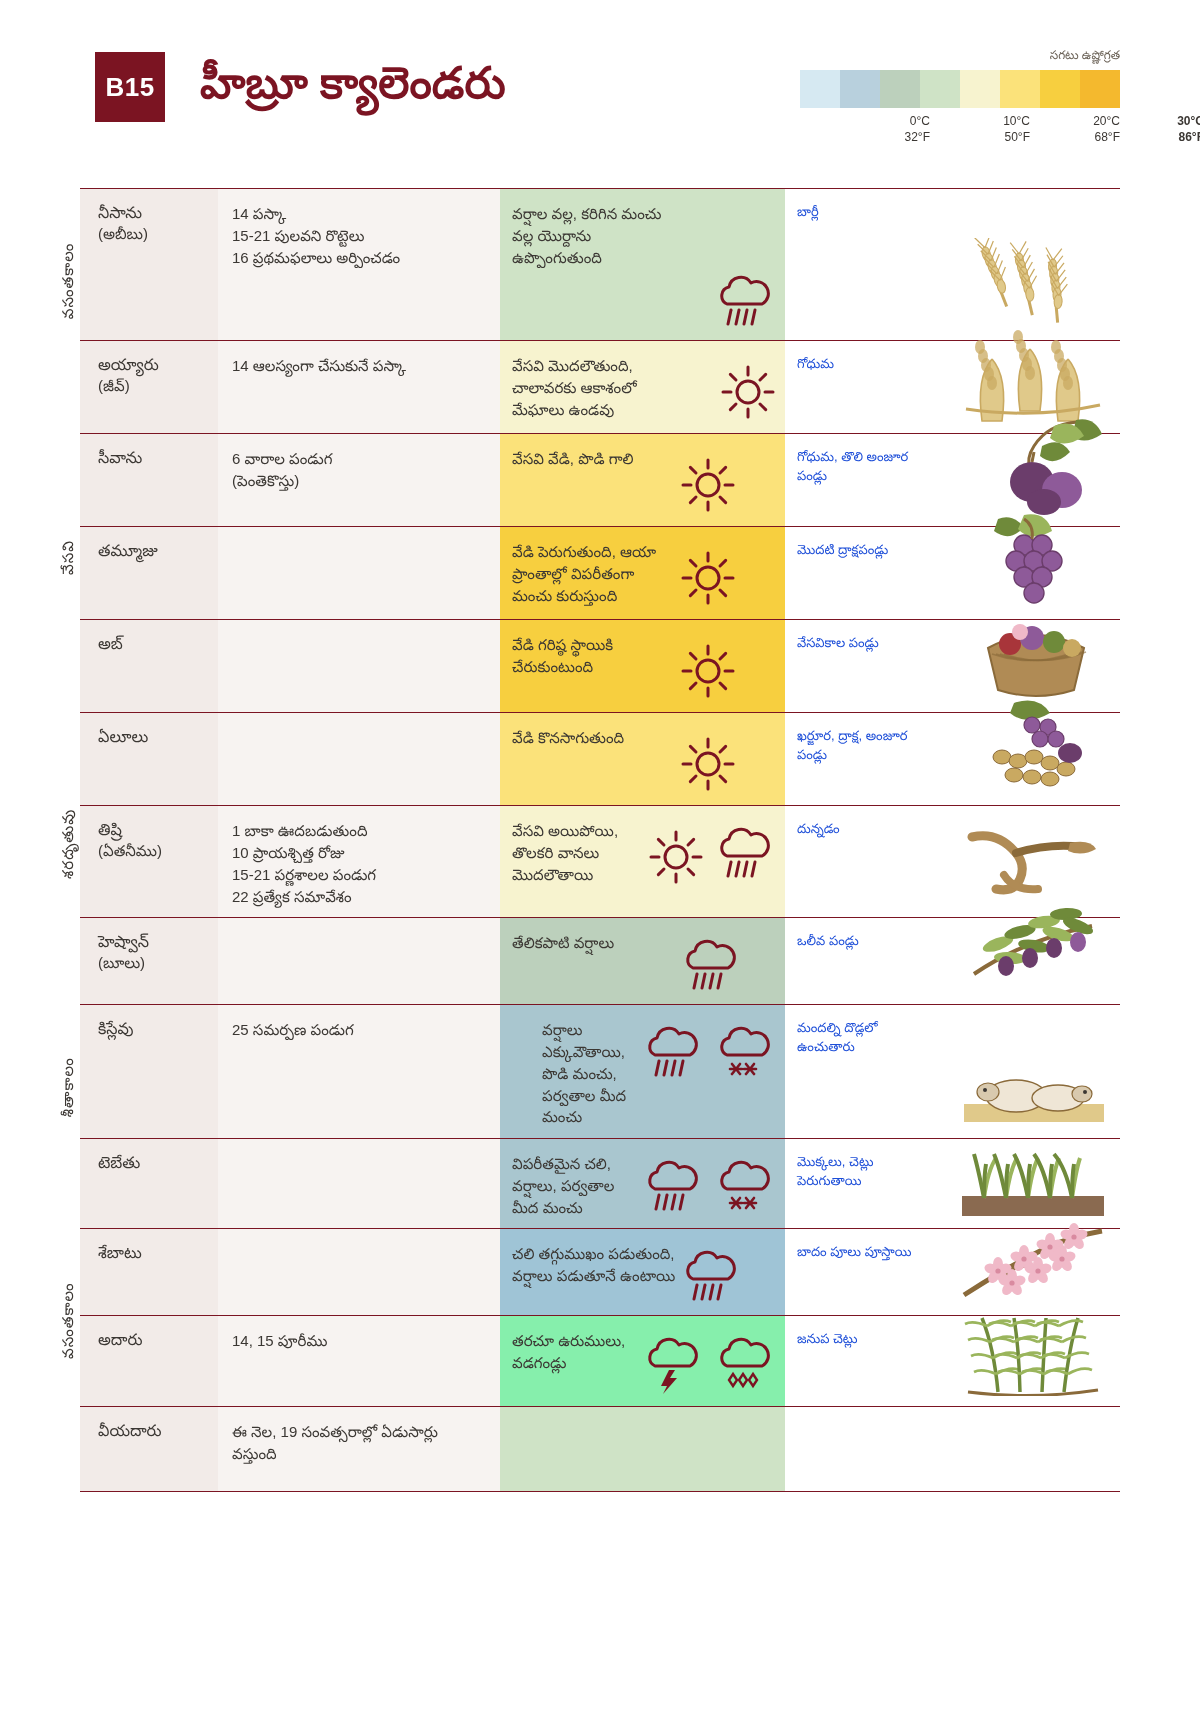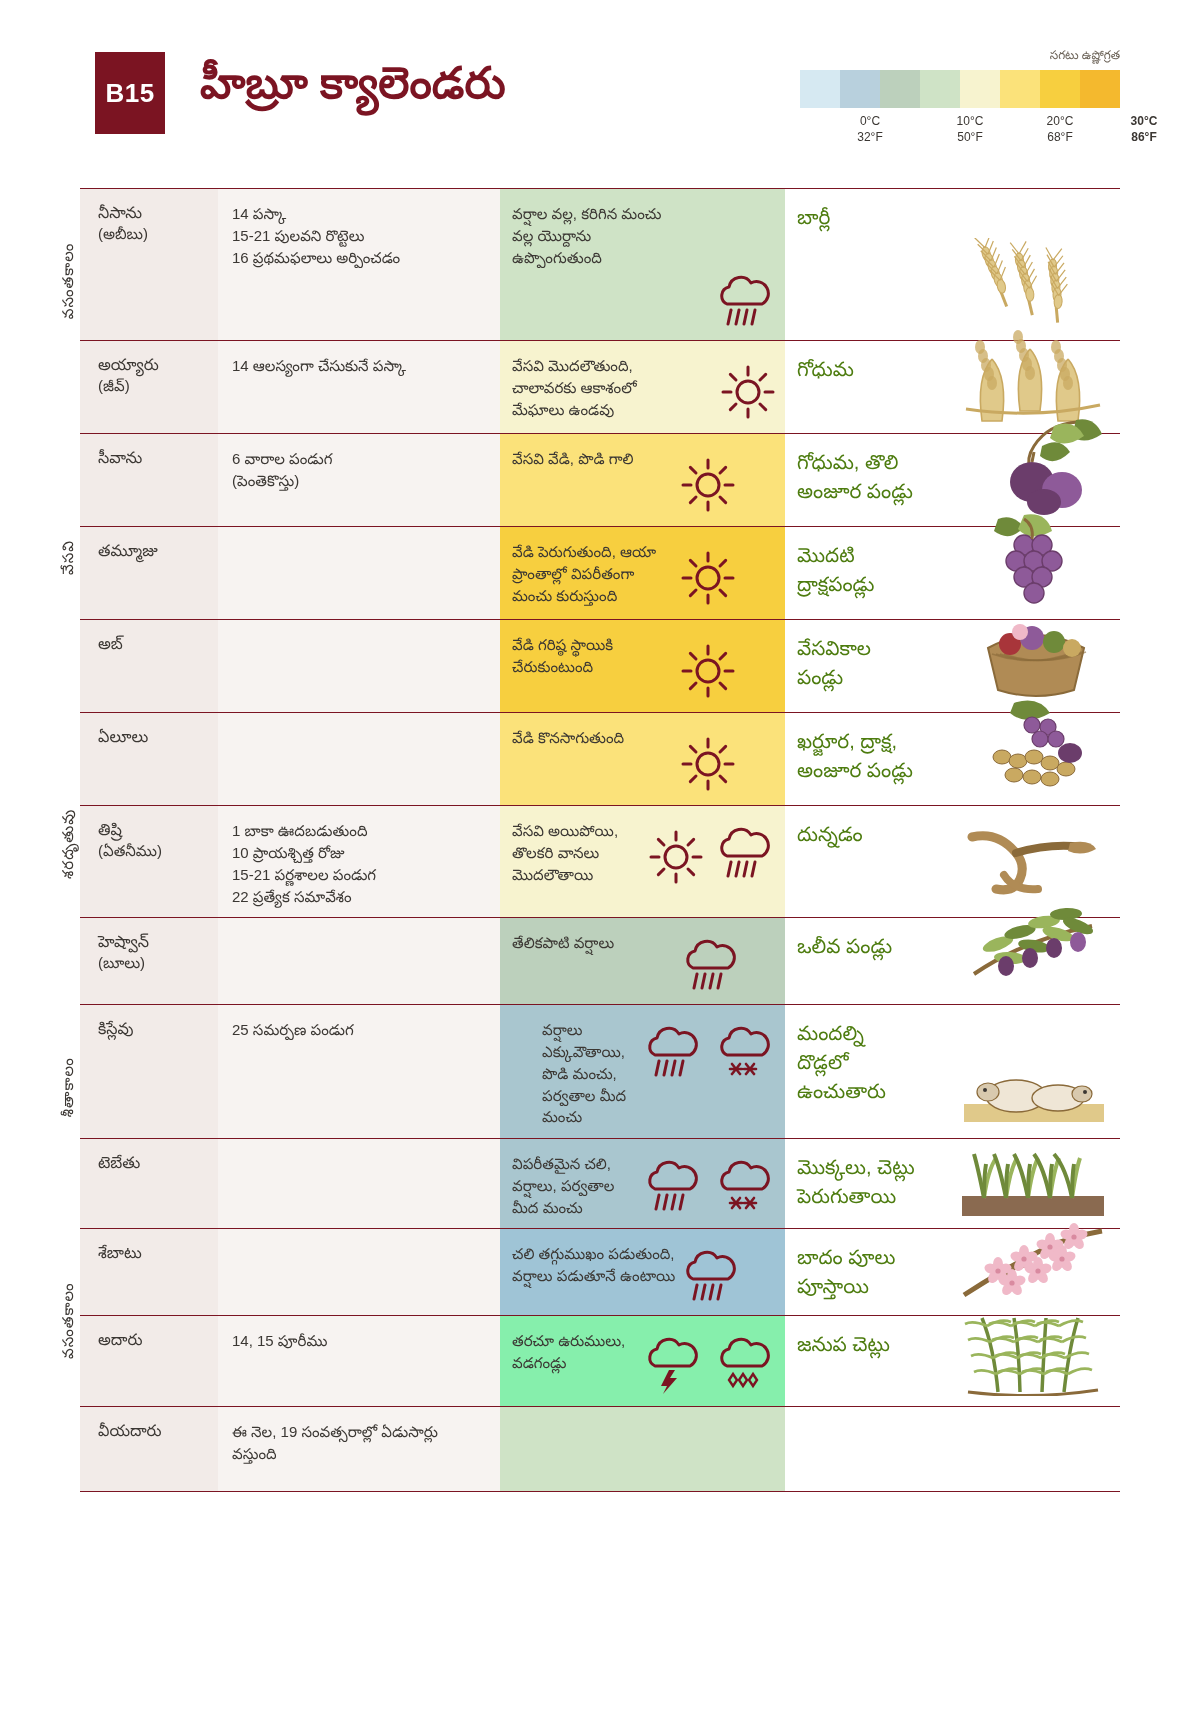--- a/index.html
+++ b/index.html
@@ -9,39 +9,39 @@
     font-family:"Liberation Sans", sans-serif;
     color:#231f20;
     position:relative;
     overflow:hidden;
   }
   .page{position:relative;width:1200px;height:1733px;}
 
   
   .header{position:absolute;left:0;top:0;width:1200px;height:185px;}
   .badge{
-    position:absolute;left:95px;top:52px;width:70px;height:82px;
+    position:absolute;left:95px;top:52px;width:70px;height:70px;
     background:#7b1422;color:#ffffff;
     display:flex;align-items:center;justify-content:center;
     font-size:26px;font-weight:bold;letter-spacing:.5px;
   }
   .title{
     position:absolute;left:200px;top:58px;
     font-size:44px;color:#7b1422;font-weight:bold;
     white-space:nowrap;
   }
 
   
   .legend{position:absolute;right:80px;top:48px;width:320px;}
   .legend-title{font-size:12px;color:#6b6257;margin-bottom:5px;text-align:right;}
   .legend-bar{display:flex;width:320px;height:38px;}
   .legend-bar div{flex:1;}
   .legend-scale{position:relative;width:320px;height:36px;margin-top:5px;}
   .legend-scale span{
-    position:absolute;font-size:12px;color:#3b3733;text-align:center;
+    position:absolute;font-size:12px;color:#3b3733;text-align:right;
     line-height:16px;width:60px;
   }
 
   
   .seasons{position:absolute;left:48px;top:230px;width:40px;height:1400px;}
   .season{
     position:absolute;left:0;width:40px;
     writing-mode:vertical-rl;
     transform:rotate(180deg);
     font-size:15px;color:#3b3733;
@@ -55,21 +55,21 @@
   .row{display:flex;border-bottom:1.5px solid #7b1422;position:relative;}
   .c-month{width:138px;background:#f2ebe8;padding:14px 10px 10px 18px;box-sizing:border-box;}
   .c-month .m-name{font-size:16px;color:#3b3733;line-height:1.2;}
   .c-month .m-alt{font-size:15px;color:#3b3733;line-height:1.3;margin-top:2px;}
   .c-events{width:282px;background:#f7f3f1;padding:14px 16px 10px 14px;box-sizing:border-box;}
   .c-events div{font-size:15px;color:#3b3733;line-height:1.45;}
   .c-weather{width:285px;padding:14px 6px 10px 12px;box-sizing:border-box;position:relative;display:flex;}
   .w-text{font-size:15px;color:#3b3733;line-height:1.45;flex:1;max-width:165px;}
   .w-icons{flex:0 0 auto;display:flex;align-items:flex-start;justify-content:flex-end;gap:4px;padding-top:6px;}
   .c-crop{width:335px;background:#ffffff;padding:14px 8px 10px 12px;box-sizing:border-box;display:flex;}
-  .crop-text{font-size:20px;color:#4d7c0f;line-height:1.45;width:118px;}
+  .crop-text{font-size:13px;color:#1d4ed8;line-height:1.45;width:118px;}
   .crop-art{flex:1;position:relative;min-height:60px;}
 
   svg{display:block;}
 
   
   .art{position:absolute;right:4px;bottom:0;}
 </style>
 </head>
 <body>
 

